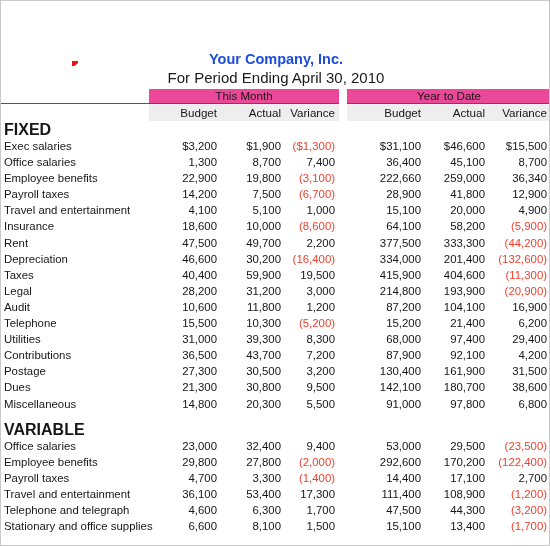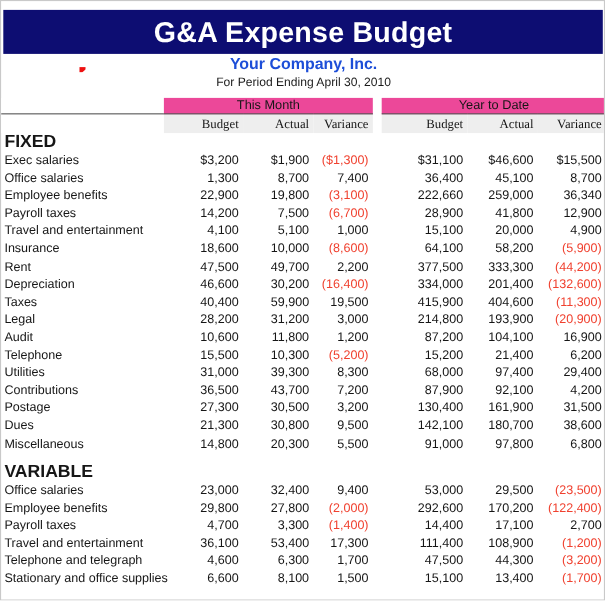--- a/index.html
+++ b/index.html
@@ -53,21 +53,21 @@
     font-size: 14.5px;
     font-weight: bold;
     color: #1d4ed8;
   }
   .period-line {
     position: absolute;
     left: 0;
     top: 68px;
     width: 550px;
     text-align: center;
-    font-size: 11px;
+    font-size: 15px;
     color: #1a1a1a;
   }
 
   .red-mark {
     position: absolute;
     left: 71px;
     top: 60px;
     width: 6px;
     height: 5px;
     background: #ee1111;
@@ -114,21 +114,20 @@
   .gapcell { background: #ffffff; }
 
   .sub-head {
     text-align: right;
     font-weight: bold;
     font-size: 11.6px;
     height: 17px;
     line-height: 17px;
     padding-right: 4px !important;
     background: #eeeeee;
-    font-family: Liberation Serif, serif;
   }
   .sub-head-blank { background: #ffffff; }
 
   tr.data-row td { height: 16.1px; line-height: 16.1px; }
   tr.data-row td.label { padding-left: 3px !important; text-align: left; }
   tr.data-row td.num { text-align: right; padding-right: 4px !important; }
   .neg { color: #f0412f; }
 
   tr.section-head td {
     font-weight: bold;
@@ -137,23 +136,20 @@
     padding-left: 3px !important;
     font-size: 16px;
   }
   tr.spacer td { height: 9px; }
 </style>
 </head>
 <body>
 
 <div id="page">
 
-  <div class="title-bar">
-    <span class="title-text">G&amp;A Expense Budget</span>
-  </div>
 
   <div class="company-name">Your Company, Inc.</div>
   <div class="period-line">For Period Ending April 30, 2010</div>
 
   <div class="red-mark"></div>
 
   <table class="budget">
     <colgroup>
       <col class="c-label">
         <col class="c-m1">

